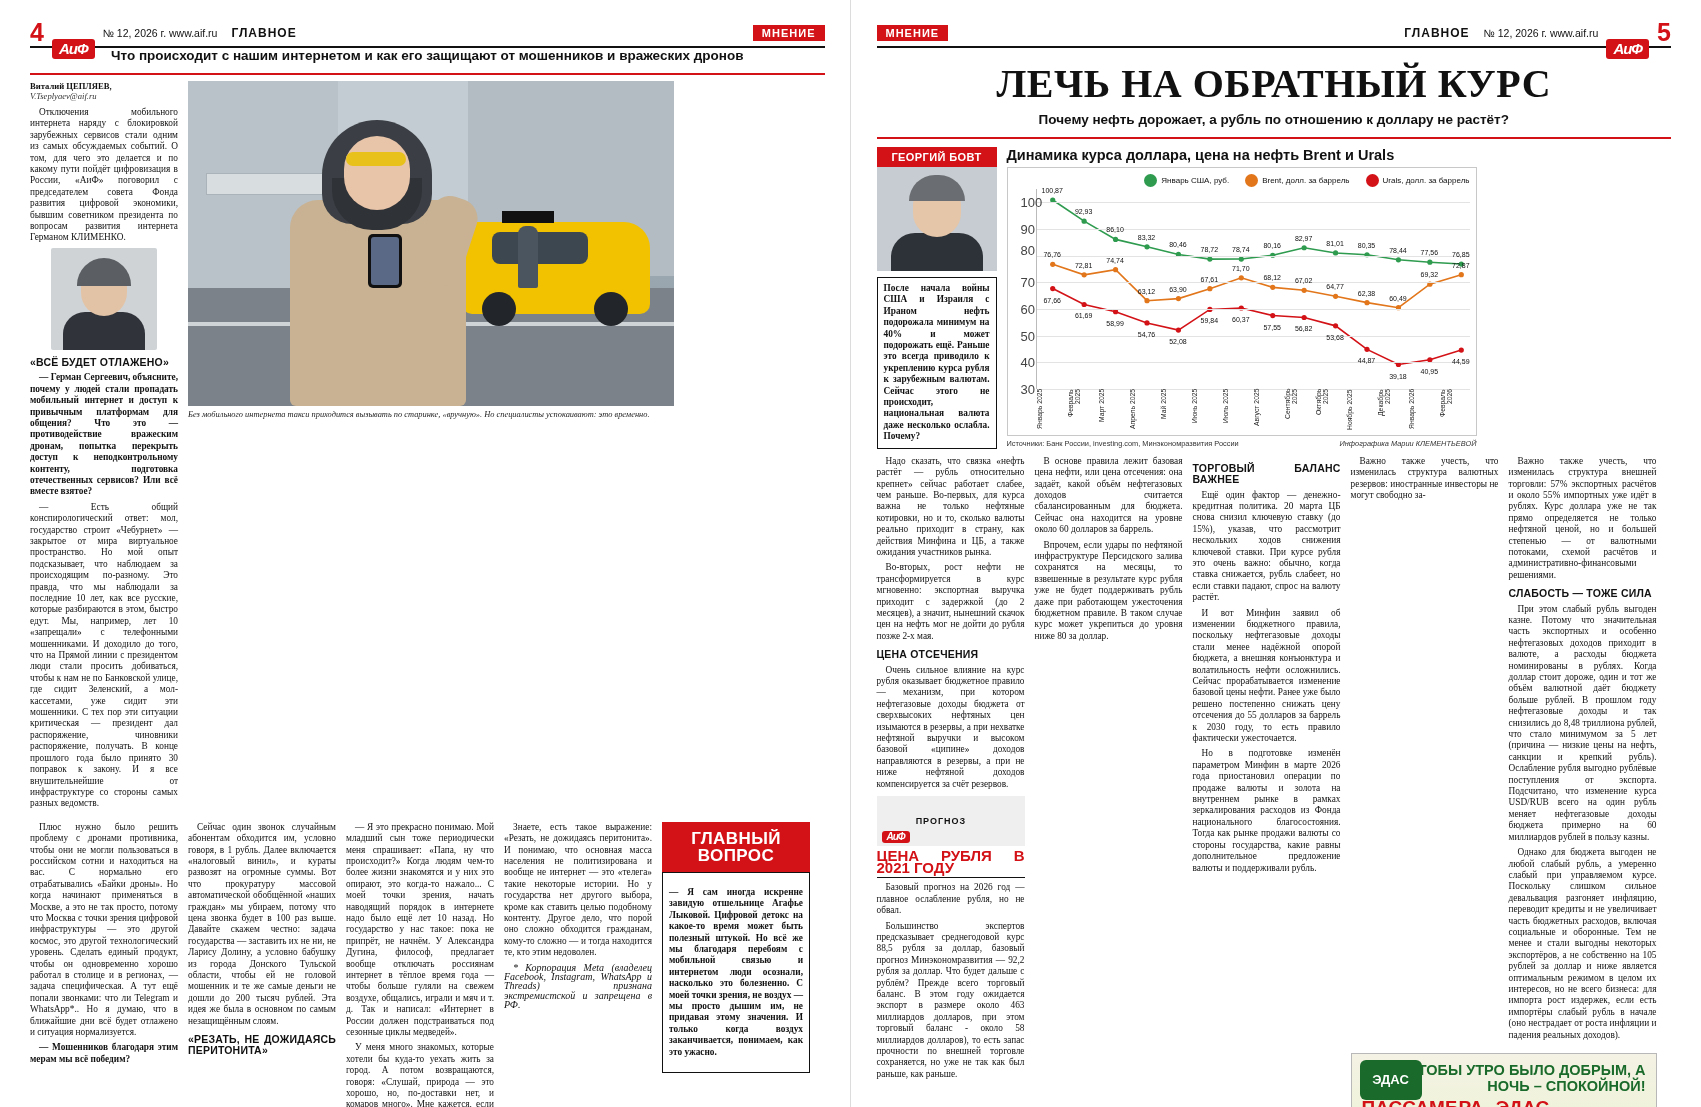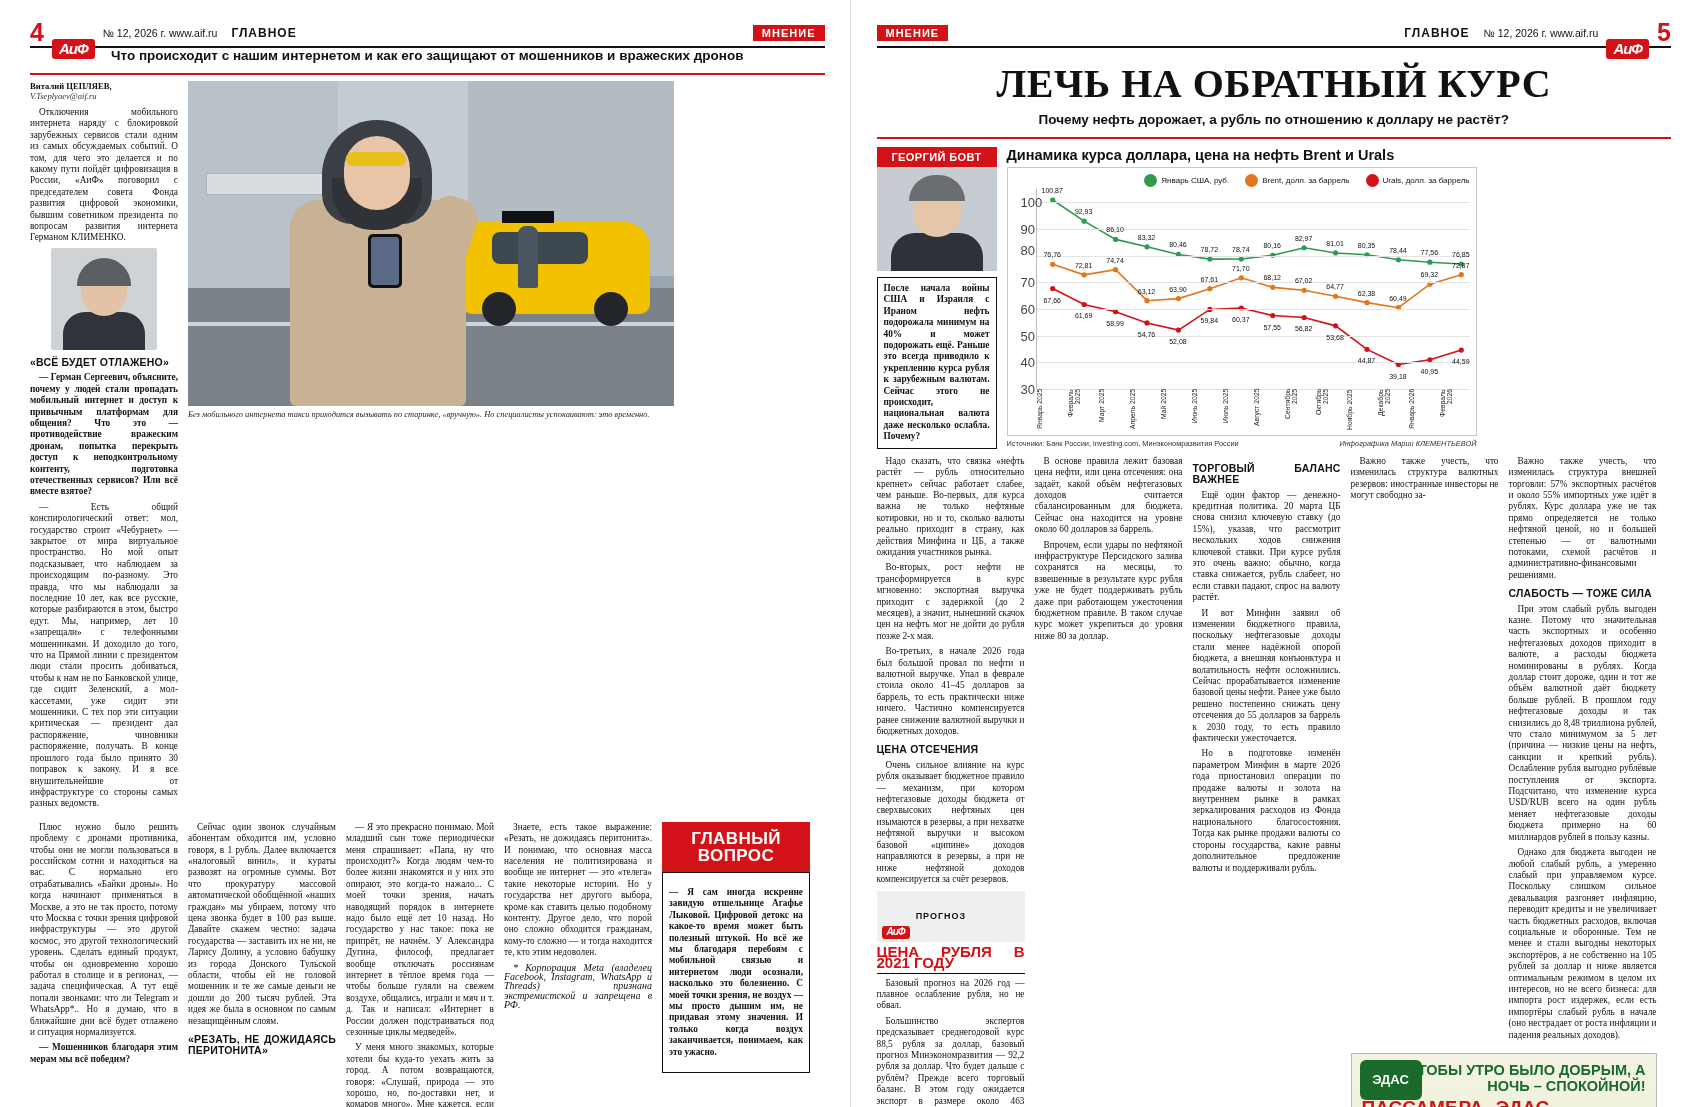--- a/index.html
+++ b/index.html
@@ -438,21 +438,20 @@
           <span>Источники: Банк России, investing.com, Минэкономразвития России</span>
         </div>
       </div>
     </div>
 
     <div class="r-cols">
 
       <div class="col rc">
         <p>Надо сказать, что связка «нефть растёт — рубль относительно крепнет» сейчас работает слабее, чем раньше. Во-первых, для курса важна не только нефтяные котировки, но и то, сколько валюты реально приходит в страну, как действия Минфина и ЦБ, а также ожидания участников рынка.</p>
         <p>Во-вторых, рост нефти не трансформируется в курс мгновенно: экспортная выручка приходит с задержкой (до 2 месяцев), а значит, нынешний скачок цен на нефть мог не дойти до рубля позже 2-х мая.</p>
-        <p>Во-третьих, в начале 2026 года был большой провал по нефти и валютной выручке. Упал в феврале стоила около 41–45 долларов за баррель, то есть практически ниже ничего. Частично компенсируется ранее снижение валютной выручки и бюджетных доходов.</p>
         <div class="kicker">ЦЕНА ОТСЕЧЕНИЯ</div>
         <p>Очень сильное влияние на курс рубля оказывает бюджетное правило — механизм, при котором нефтегазовые доходы бюджета от сверхвысоких нефтяных цен изымаются в резервы, а при нехватке нефтяной выручки и высоком базовой «ципине» доходов направляются в резервы, а при не ниже нефтяной доходов компенсируется за счёт резервов.</p>
 
         <div style="margin-top:6px;">
           <div class="forecast-head">
             <span class="aif-logo" style="font-size:10px;padding:0 5px 1px 5px;">АиФ</span>
             <span class="tag">ПРОГНОЗ</span>
           </div>
           <div class="forecast-title">ЦЕНА РУБЛЯ В 2021 ГОДУ</div>
           <p>Базовый прогноз на 2026 год — плавное ослабление рубля, но не обвал.</p>

